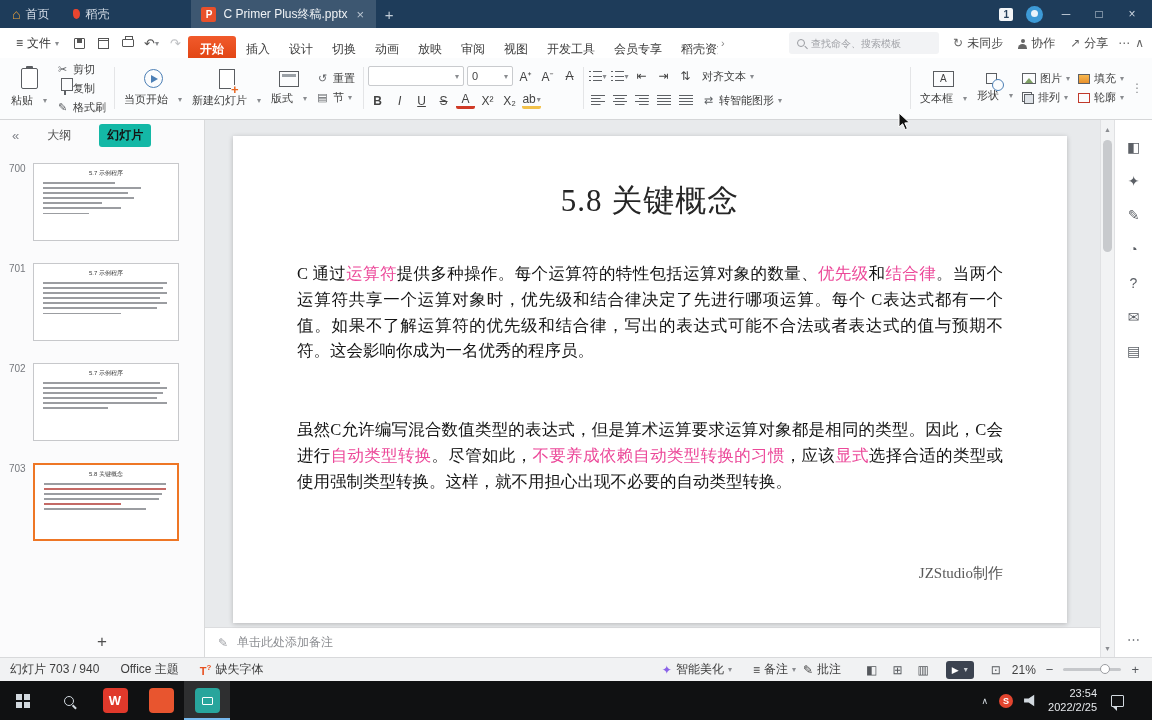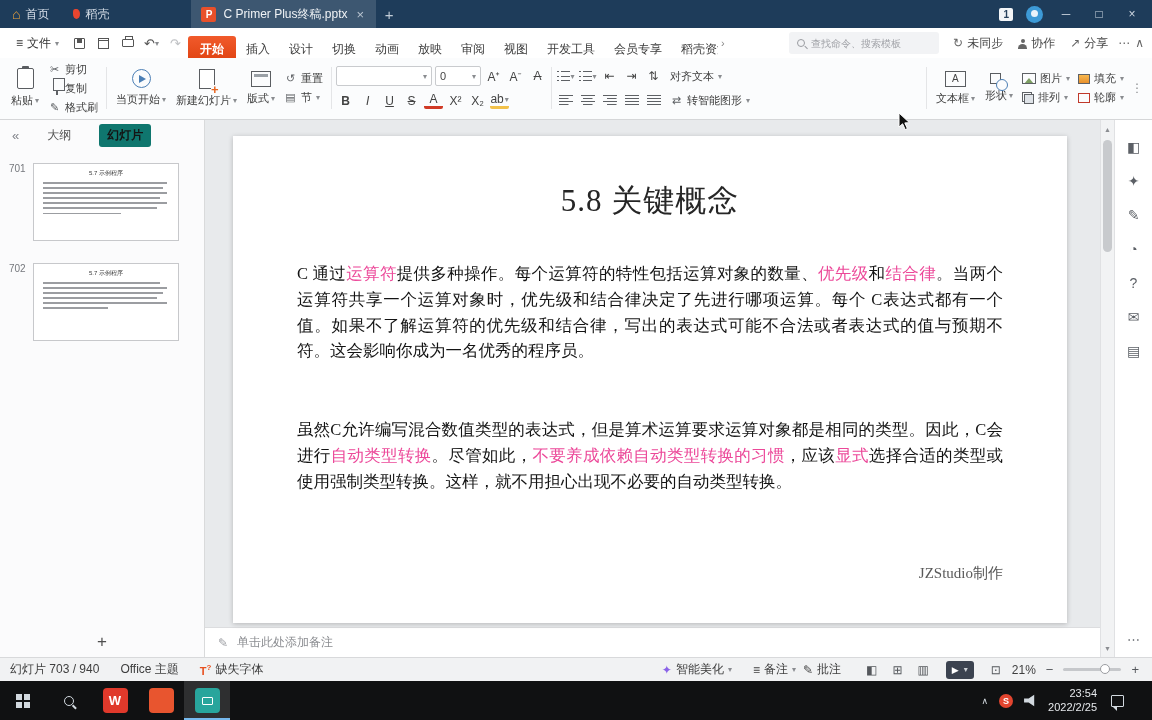--- a/index.html
+++ b/index.html
@@ -44,21 +44,21 @@
   .mright { display:flex; align-items:center; gap:5px; color:#4a4a4a; padding-left:8px; }
   .mr-item { display:flex; align-items:center; gap:4px; padding:0 5px; white-space:nowrap; }
   .mr-glyph { color:#666; font-size:12px; }
   .ic-person { width:9px; height:5px; border-radius:5px 5px 0 0; background:#666; position:relative; margin-top:6px; }
   .ic-person::before { content:""; position:absolute; left:2.5px; top:-5px; width:4px; height:4px; border-radius:50%; background:#666; }
 
   
   .toolbar { height:62px; background:#fbfcfd; border-bottom:1px solid #d5d6d8; display:flex; align-items:stretch; padding:2px 6px 3px; flex:0 0 62px; }
   .sep { width:1px; background:#e4e5e7; margin:7px 4px; }
   .tbig { display:flex; flex-direction:column; align-items:center; justify-content:center; gap:4px; padding:2px 5px; }
-  .tlabel { font-size:11px; color:#3e3e3e; display:flex; align-items:center; gap:2px; white-space:nowrap;text-align:right; }
+  .tlabel { font-size:11px; color:#3e3e3e; display:flex; align-items:center; gap:10px; white-space:nowrap;text-align:right; }
   .tcol { display:flex; flex-direction:column; justify-content:center; gap:2px; }
   .tsm { display:flex; align-items:center; gap:4px; font-size:11px; color:#3e3e3e; padding:1px 4px; white-space:nowrap; }
   .gly { font-size:11px; color:#5e6165; width:13px; text-align:center; flex:0 0 13px; }
   .two-row { display:flex; flex-direction:column; justify-content:center; gap:5px; }
   .trow { display:flex; align-items:center; gap:3px; }
   .combo { display:flex; align-items:center; justify-content:space-between; border:1px solid #c9cbce; background:#fff; height:20px; border-radius:2px; font-size:11px; color:#444; padding:0 4px; }
   .fbtn { min-width:19px; height:19px; display:flex; align-items:center; justify-content:center; font-size:12px; color:#434343; border-radius:2px; gap:1px; }
   .fbtn b { font-weight:bold; } .fbtn i { font-style:italic; }
   .u-l { text-decoration:underline; } .s-l { text-decoration:line-through; }
   .ic-clipboard { width:17px; height:21px; border:1.5px solid #5a5d61; border-radius:2px; position:relative; background:#fff; }
@@ -88,21 +88,21 @@
   .ic-fillrect { width:12px; height:10px; border:1.2px solid #5e6165; background:linear-gradient(180deg,#f7b84f,#e8902c); }
   .ic-outlrect { width:12px; height:10px; border:1.6px solid #c0392b; }
   .vmore { display:flex; align-items:center; color:#8a8c90; padding:0 3px; font-size:12px; }
 
   
   .main { flex:1 1 auto; display:flex; min-height:0; }
   .left-panel { width:205px; flex:0 0 205px; background:#fbfbfc; border-right:1px solid #d9dadb; display:flex; flex-direction:column; }
   .lp-header { height:30px; flex:0 0 30px; display:flex; align-items:center; gap:20px; padding:0 12px; color:#555; }
   .lp-collapse { color:#808389; font-size:13px; }
   .lp-tab { padding:3px 8px; border-radius:3px; }
-  .lp-tab.active { background:#0f766e; color:#141414; font-weight:bold; }
+  .lp-tab.active { background:#14b8a6; color:#141414; font-weight:bold; }
   .lp-list { flex:1 1 auto; overflow:hidden; padding-top:13px; }
   .thumb-row { display:flex; margin-bottom:22px; }
   .thumb-num { width:33px; flex:0 0 33px; font-size:10px; color:#75787d; padding-left:9px; }
   .thumb-box { width:146px; height:78px; background:#fff; border:1px solid #c7c8cb; padding:2px 7px; overflow:hidden; }
   .thumb-row.selected .thumb-box { border:2px solid #ee7625; }
   .mini-title { font-size:6px; color:#3a3a3a; text-align:center; margin:3px 0 4px; }
   .ml { height:1.5px; background:#9b9da1; margin:3.6px 2px 0; }
   .ml.red { background:#c46a66; }
   .w35{width:35%} .w40{width:40%} .w45{width:45%} .w50{width:50%} .w55{width:55%} .w60{width:60%}
   .w65{width:65%} .w70{width:70%} .w75{width:75%} .w80{width:80%} .w85{width:85%} .w88{width:88%}
@@ -436,20 +436,33 @@
   <div class="main">
 
     <div class="left-panel">
       <div class="lp-header">
         <span class="lp-collapse">«</span>
         <span class="lp-tab">大纲</span>
         <span class="lp-tab active">幻灯片</span>
       </div>
       <div class="lp-list">
         <div class="thumb-row">
+          <span class="thumb-num">700</span>
+          <div class="thumb-box">
+            <div class="mini-title">5.7 示例程序</div>
+            <div class="ml w55"></div>
+              <div class="ml w75"></div>
+              <div class="ml w65"></div>
+              <div class="ml w70"></div>
+              <div class="ml w45"></div>
+              <div class="ml w60"></div>
+              <div class="ml w35"></div>
+          </div>
+        </div>
+        <div class="thumb-row">
           <span class="thumb-num">701</span>
           <div class="thumb-box">
             <div class="mini-title">5.7 示例程序</div>
             <div class="ml w95"></div>
               <div class="ml w92"></div>
               <div class="ml w95"></div>
               <div class="ml w90"></div>
               <div class="ml w95"></div>
               <div class="ml w88"></div>
               <div class="ml w60"></div>
@@ -460,20 +473,32 @@
           <div class="thumb-box">
             <div class="mini-title">5.7 示例程序</div>
             <div class="ml w90"></div>
               <div class="ml w95"></div>
               <div class="ml w92"></div>
               <div class="ml w88"></div>
               <div class="ml w95"></div>
               <div class="ml w50"></div>
           </div>
         </div>
+        <div class="thumb-row selected">
+          <span class="thumb-num">703</span>
+          <div class="thumb-box">
+            <div class="mini-title">5.8 关键概念</div>
+            <div class="ml w95"></div>
+              <div class="ml red w95"></div>
+              <div class="ml w92"></div>
+              <div class="ml w90"></div>
+              <div class="ml red w60"></div>
+              <div class="ml w80"></div>
+          </div>
+        </div>
       </div>
       <div class="lp-add">+</div>
     </div>
 
     <div class="center-col">
       <div class="canvas">
         <div class="slide">
           <div class="slide-title">5.8 关键概念</div>
           <p class="slide-para p1"><span>C 通过</span><span class="red">运算符</span><span>提供多种操作。每个运算符的特性包括运算对象的数量、</span><span class="red">优先级</span><span>和</span><span class="red">结合律</span><span>。当两个运算符共享一个运算对象时，优先级和结合律决定了先进行哪项运算。每个 C表达式都有一个值。如果不了解运算符的优先级和结合律，写出的表达式可能不合法或者表达式的值与预期不符。这会影响你成为一名优秀的程序员。</span></p>
           <p class="slide-para p2"><span>虽然C允许编写混合数值类型的表达式，但是算术运算要求运算对象都是相同的类型。因此，C会进行</span><span class="red">自动类型转换</span><span>。尽管如此，</span><span class="red">不要养成依赖自动类型转换的习惯</span><span>，应该</span><span class="red">显式</span><span>选择合适的类型或使用强制类型转换。这样，就不用担心出现不必要的自动类型转换。</span></p>

